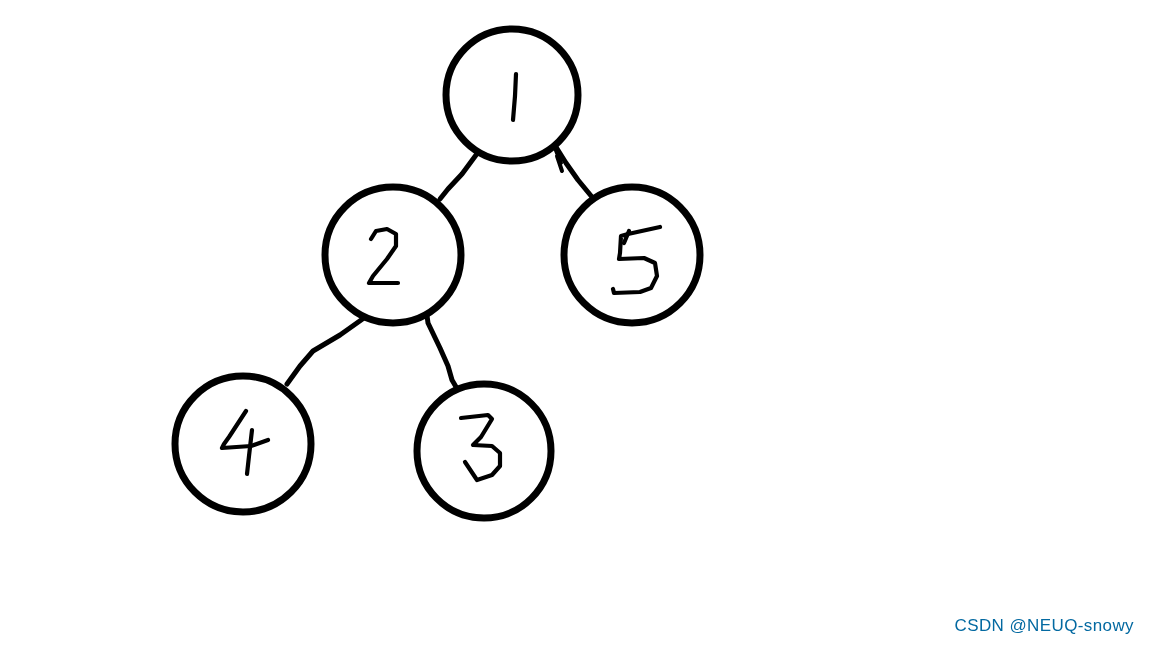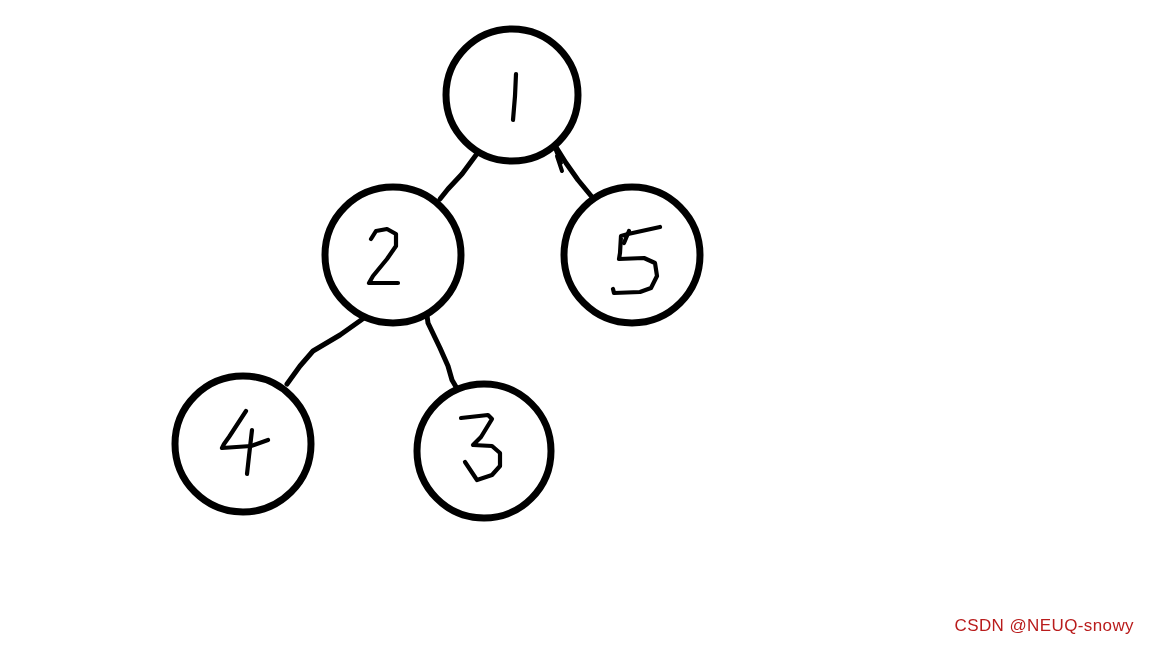--- a/index.html
+++ b/index.html
@@ -51,21 +51,21 @@
     fill: none;
     stroke: #000000;
     stroke-width: 4.2;
     stroke-linecap: round;
     stroke-linejoin: round;
   }
   .watermark {
     position: absolute;
     right: 18px;
     bottom: 12px;
-    color: #b91c1c;
+    color: #0369a1;
     font-size: 17px;
     letter-spacing: 0.4px;
     font-family: "Liberation Sans", sans-serif;
     white-space: nowrap;
     user-select: none;
   }
 </style>
 </head>
 <body>
 

